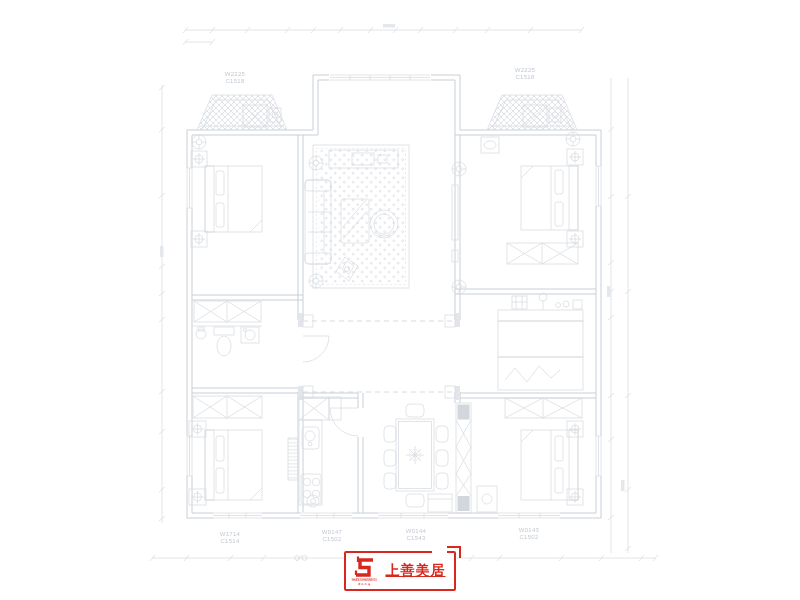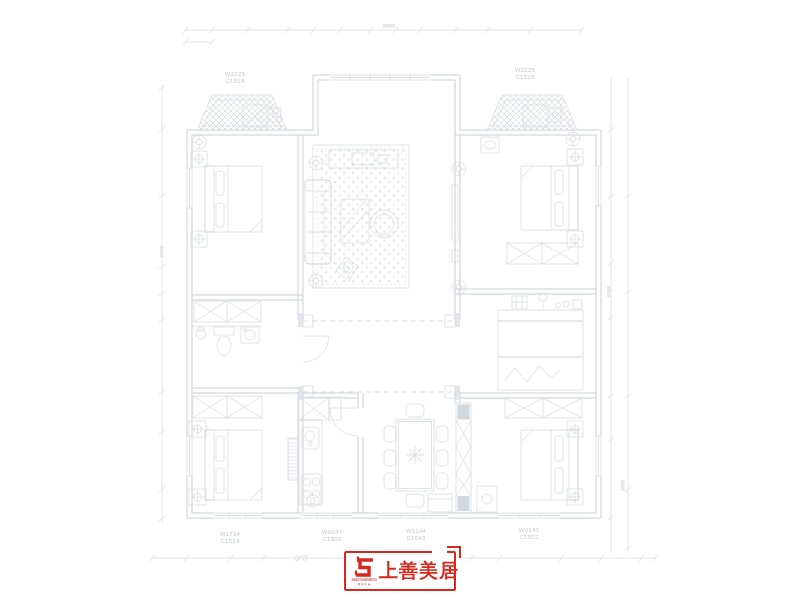--- a/index.html
+++ b/index.html
@@ -28,22 +28,22 @@
   .logo-frame{position:absolute;inset:0;border:2px solid #d8281e;border-radius:2px;background:#fff;}
   .logo-notch{position:absolute;top:-2px;right:9px;width:15px;height:4px;background:#fff;}
   .logo-corner{position:absolute;top:-5px;right:-5px;width:12px;height:10px;
                border-top:2px solid #d8281e;border-right:2px solid #d8281e;}
   .logo-inner{position:absolute;left:5px;top:3px;right:4px;bottom:3px;display:flex;align-items:center;}
   .logo-mark{width:30px;display:flex;flex-direction:column;align-items:center;flex:0 0 auto;}
   .logo-sub{font-size:5px;line-height:4px;color:#d8281e;white-space:nowrap;
             transform:scale(.55);transform-origin:center top;}
   .logo-sub2{font-size:5px;line-height:5px;color:#d8281e;white-space:nowrap;
              transform:scale(.5);transform-origin:center top;}
-  .logo-brand{font-size:19px;font-weight:bold;color:#d8281e;letter-spacing:1px;
-              white-space:nowrap;flex:1;text-align:center;}
+  .logo-brand{font-size:14px;font-weight:bold;color:#d8281e;letter-spacing:1px;
+              white-space:nowrap;flex:1;text-align:center;text-decoration:underline;}
 </style>
 </head>
 <body>
 
 <div class="stage">
 
   <svg class="ink" width="800" height="600" viewBox="0 0 800 600">
     <defs>
       <pattern id="rugdots" width="9" height="9" patternUnits="userSpaceOnUse">
         <circle cx="2.2" cy="2.2" r="0.9" fill="#cdd3da"></circle>

